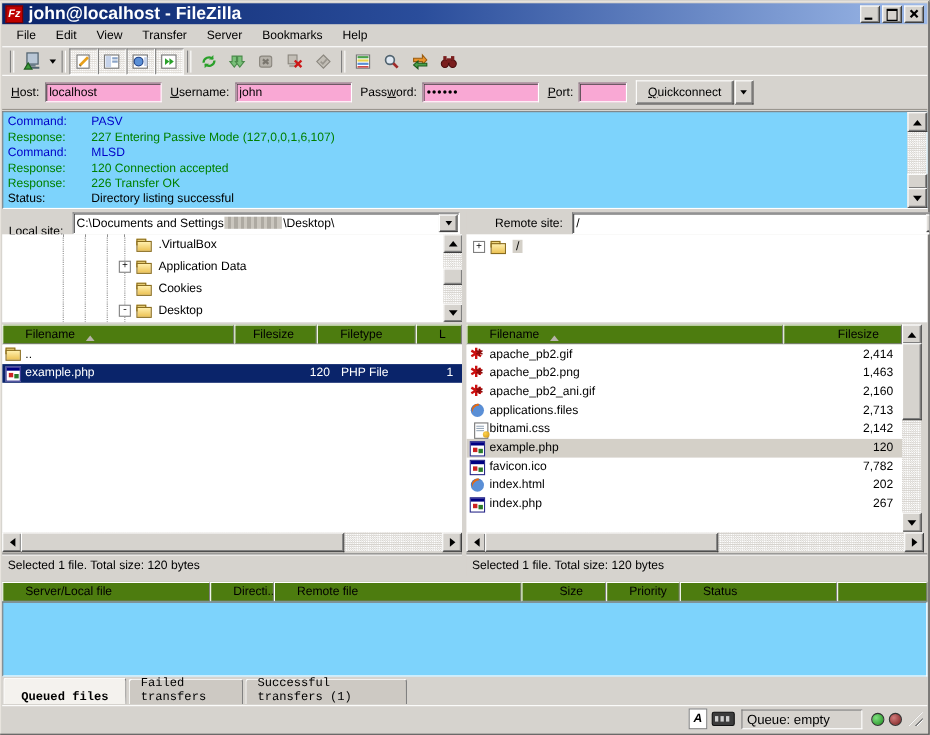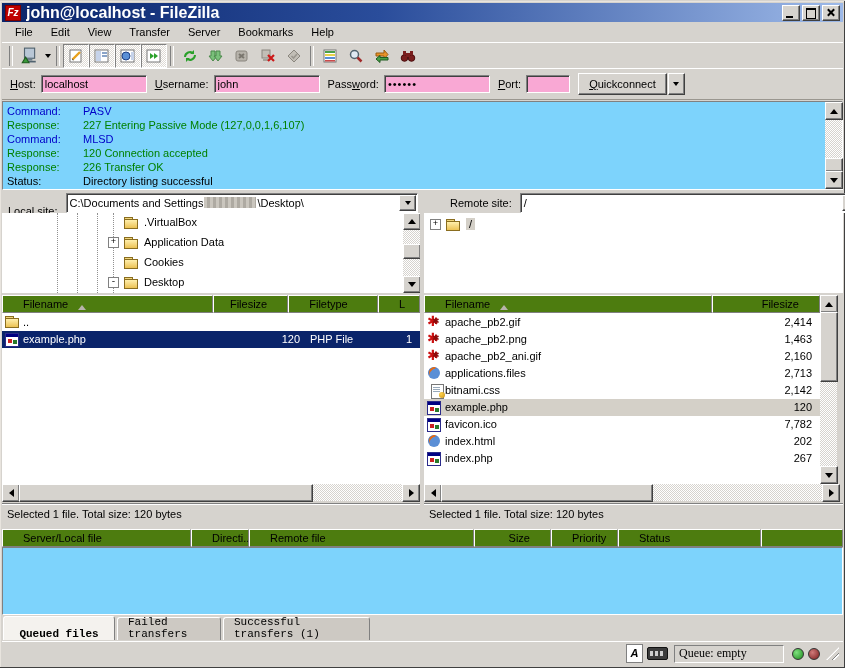--- a/index.html
+++ b/index.html
@@ -122,21 +122,21 @@
   
   .statusbar{left:2px;right:2px;bottom:3px;height:23px;border-top:1px solid #fff;display:flex;
              align-items:center;justify-content:flex-end;padding-right:4px;}
   .dticon{width:15px;height:17px;background:#fff;border:1px solid #808080;text-align:center;
           font-weight:bold;font-size:11px;line-height:16px;font-style:italic;margin-right:4px;}
   .badge{width:19px;height:11px;background:#3c3c3c;border:1px solid #111;border-radius:2px;margin-right:6px;position:relative;}
   .badge::before{content:"";position:absolute;left:2px;top:3px;width:3px;height:5px;background:#cfcfcf;
                  box-shadow:5px 0 0 #cfcfcf,10px 0 0 #cfcfcf;}
   .qbox{width:110px;height:18px;box-sizing:border-box;background:#d6d3ce;border:1px solid;
         border-color:#808080 #fff #fff #808080;display:flex;align-items:center;padding-left:4px;margin-right:8px;
-        font-size:12px;font-family:Liberation Serif, serif;}
+        font-size:12px;}
   .led{width:10px;height:10px;border-radius:50%;margin-right:4px;border:1px solid #333;}
   .led-green{background:radial-gradient(circle at 35% 35%,#7ee07e,#1d8a1d);}
   .led-red{background:radial-gradient(circle at 35% 35%,#d07a7a,#7a1d1d);}
   .grip{width:13px;height:13px;margin-left:2px;
         background:repeating-linear-gradient(135deg,transparent 0 3px,#808080 3px 4px,#fff 4px 5px);
         clip-path:polygon(100% 0,100% 100%,0 100%);}
   svg{display:block;}
 </style>
 </head>
 <body>

